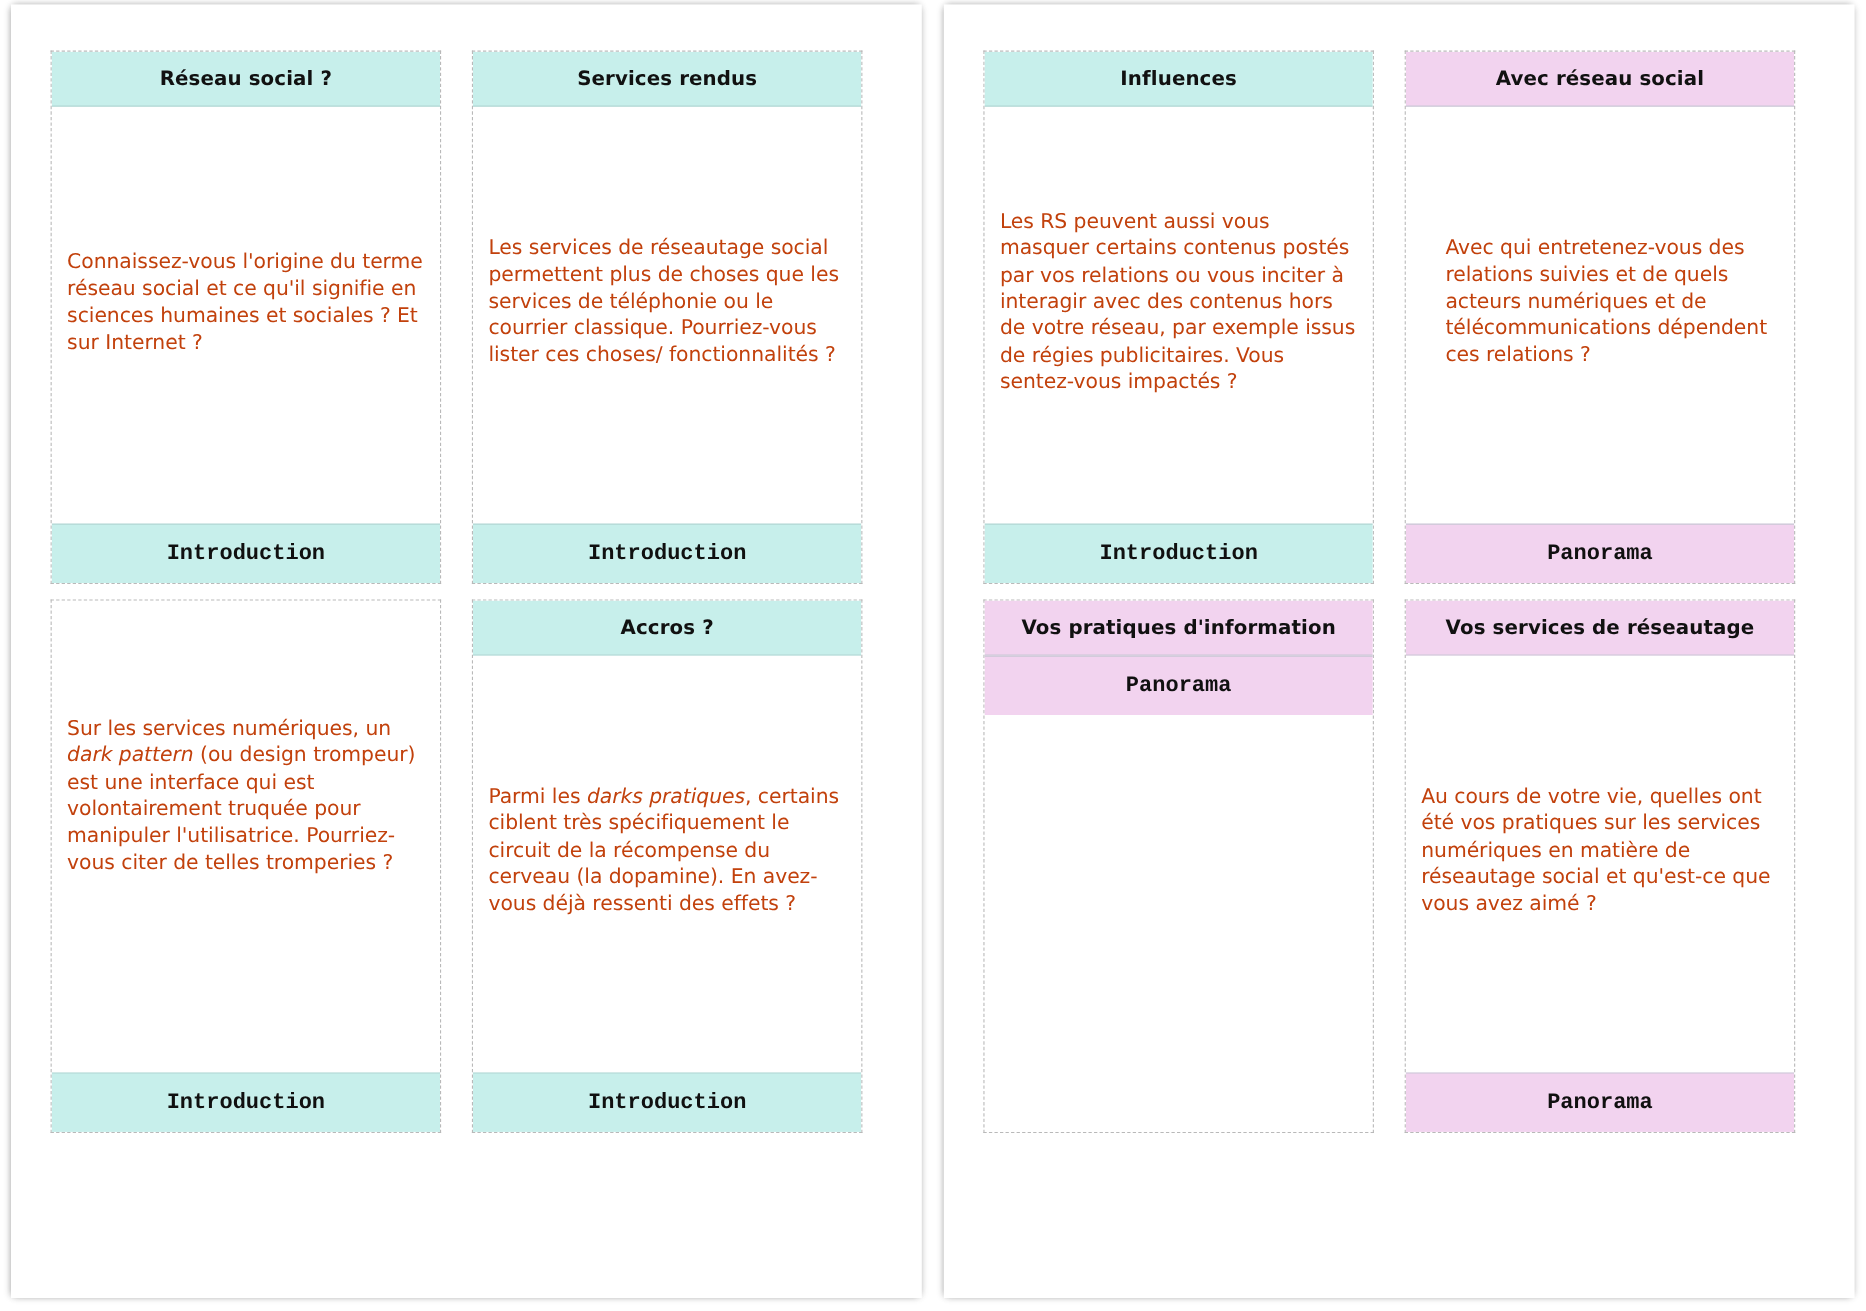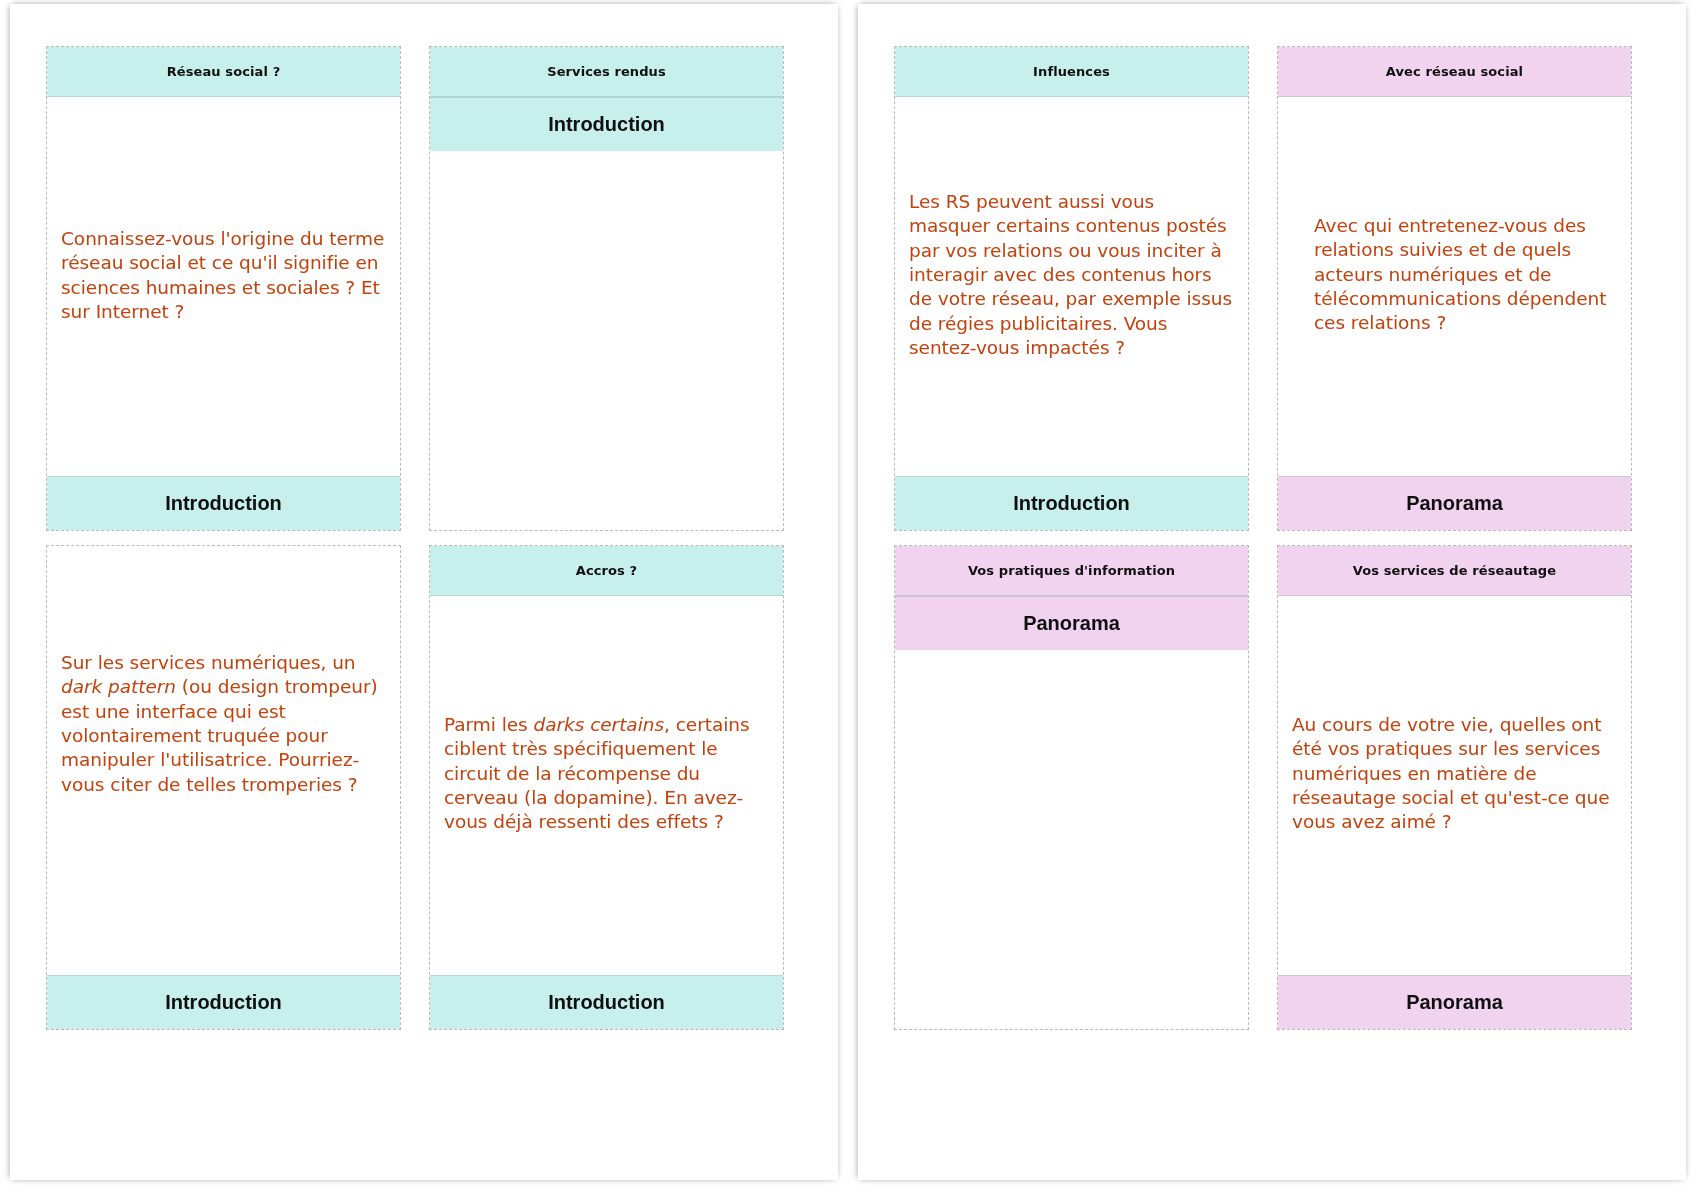--- a/index.html
+++ b/index.html
@@ -62,21 +62,21 @@
     overflow: hidden;
   }
 
   .card-header {
     height: 50px;
     flex: 0 0 50px;
     display: flex;
     align-items: center;
     justify-content: center;
     font-weight: bold;
-    font-size: 13px;
+    font-size: 18px;
     letter-spacing: 0.1px;
     color: #111111;
     padding: 0 24px;
     box-sizing: border-box;
     border-bottom: 1px solid rgba(150,185,182,0.45);
   }
 
   .card-body {
     flex: 1 1 auto;
     position: relative;
@@ -97,21 +97,21 @@
 
   .card-footer {
     flex: 0 0 54px;
     height: 54px;
     display: flex;
     align-items: center;
     justify-content: center;
     font-size: 20px;
     font-weight: bold;
     color: #101010;
-    font-family: Liberation Sans, sans-serif;
+    font-family: Liberation Mono, monospace;
     font-stretch: condensed;
     border-top: 1px solid rgba(150,185,182,0.45);
     box-sizing: border-box;
   }
 
   
   .theme-teal .card-header,
   .theme-teal .card-footer { background: #c7efeb; }
   .theme-pink .card-header,
   .theme-pink .card-footer { background: #f2d3ef; }
@@ -126,34 +126,37 @@
       <div class="card theme-teal">
         <div class="card-header">Réseau social ?</div>
         <div class="card-body">
           <div class="q" style="top: 130px;">Connaissez-vous l'origine du terme réseau social et ce qu'il signifie en sciences humaines et sociales ? Et sur Internet ?</div>
         </div>
         <div class="card-footer">Introduction</div>
       </div>
 
       <div class="card theme-teal">
         <div class="card-header">Services rendus</div>
+        <div class="card-body">
+          <div class="q" style="top: 117px;">Les services de réseautage social permettent plus de choses que les services de téléphonie ou le courrier classique. Pourriez-vous lister ces choses/ fonctionnalités ?</div>
+        </div>
         <div class="card-footer">Introduction</div>
       </div>
 
       <div class="card theme-teal">
         <div class="card-body">
           <div class="q" style="top: 105px;">Sur les services numériques, un <i>dark pattern</i> (ou design trompeur) est une interface qui est volontairement truquée pour manipuler l'utilisatrice. Pourriez-vous citer de telles tromperies ?</div>
         </div>
         <div class="card-footer">Introduction</div>
       </div>
 
       <div class="card theme-teal">
         <div class="card-header">Accros ?</div>
         <div class="card-body">
-          <div class="q" style="top: 117px;">Parmi les <i>darks certains</i>, certains ciblent très spécifiquement le circuit de la récompense du cerveau (la dopamine). En avez-vous déjà ressenti des effets ?</div>
+          <div class="q" style="top: 117px;">Parmi les <i>darks pratiques</i>, certains ciblent très spécifiquement le circuit de la récompense du cerveau (la dopamine). En avez-vous déjà ressenti des effets ?</div>
         </div>
         <div class="card-footer">Introduction</div>
       </div>
 
     </div>
   </div>
 </div>
 
 <div class="sheet sheet-right">
   <div class="page">

